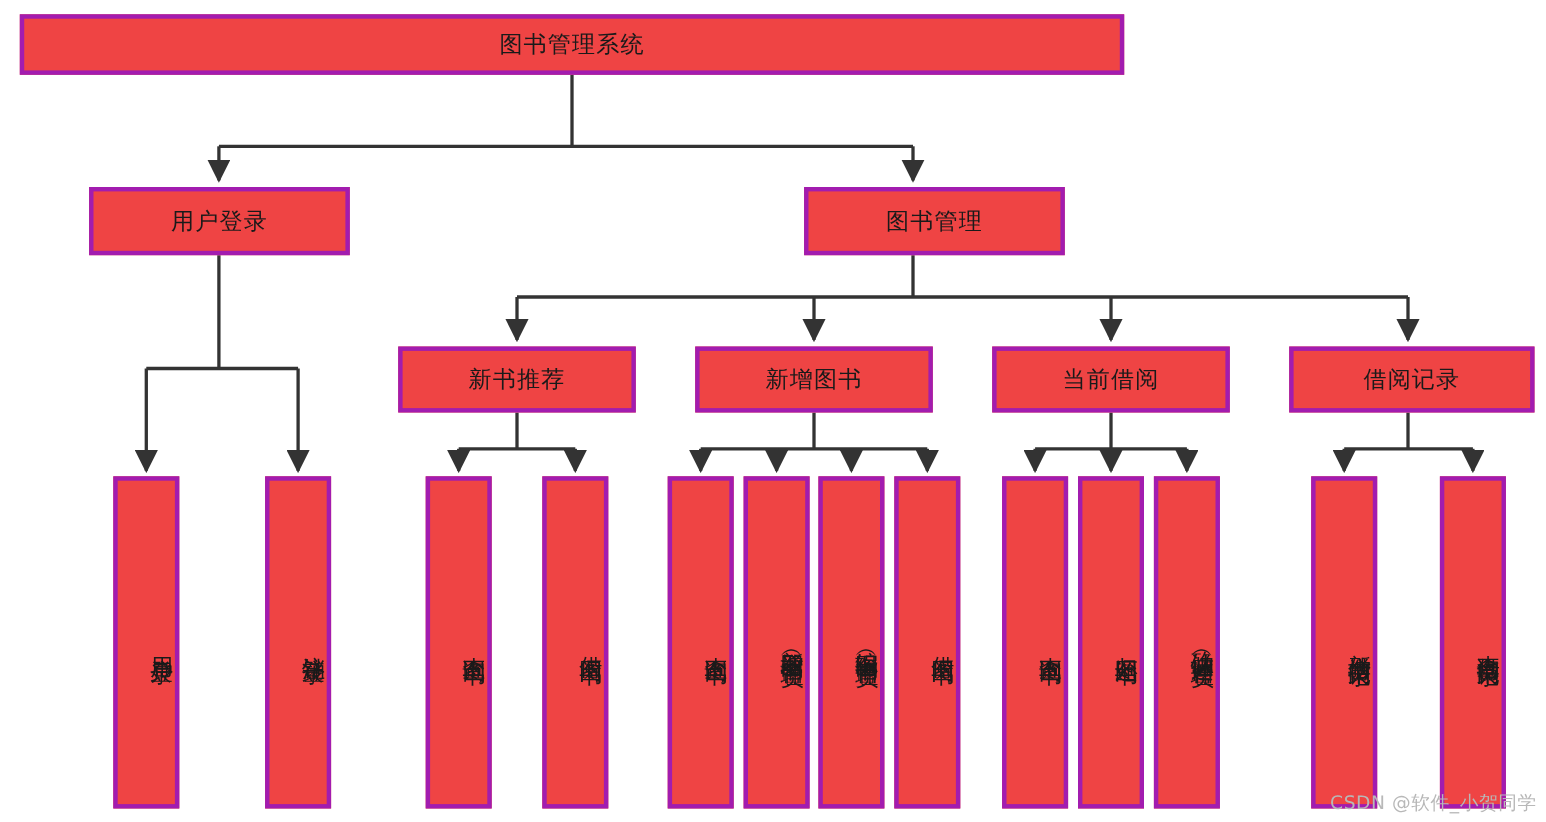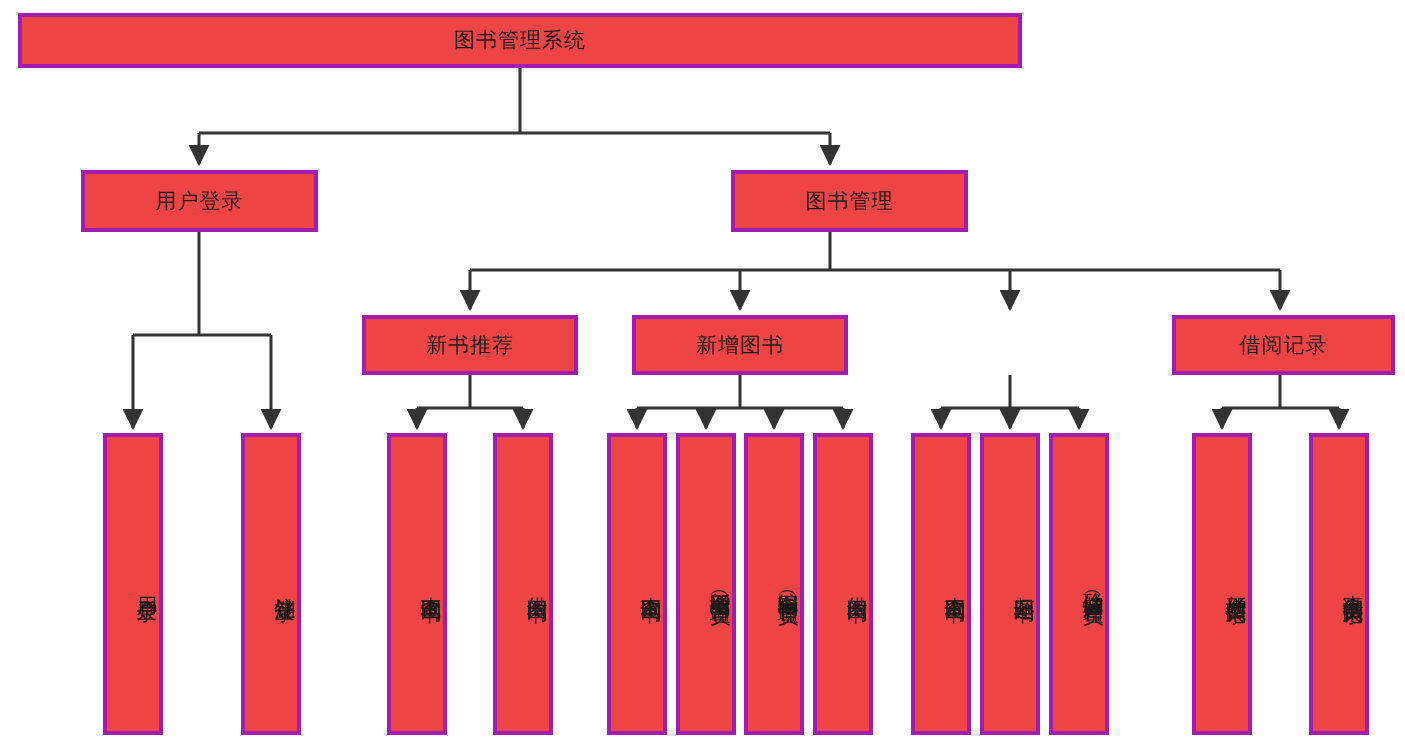--- a/index.html
+++ b/index.html
@@ -140,20 +140,23 @@
   <div class="node h" style="left:731px; top:170px; width:237px; height:62px;">
     <span class="lbl">图书管理</span>
   </div>
 
   <div class="node h" style="left:362px; top:315px; width:216px; height:60px;text-align:right;">
     <span class="lbl">新书推荐</span>
   </div>
   <div class="node h" style="left:632px; top:315px; width:216px; height:60px;">
     <span class="lbl">新增图书</span>
   </div>
+  <div class="node h" style="left:902px; top:315px; width:216px; height:60px;">
+    <span class="lbl">当前借阅</span>
+  </div>
   <div class="node h" style="left:1172px; top:315px; width:223px; height:60px;">
     <span class="lbl">借阅记录</span>
   </div>
 
   <div class="node v" style="left:103px; top:433px; width:60px; height:302px;">
     <span class="lbl">用户登录</span>
   </div>
   <div class="node v" style="left:241px; top:433px; width:60px; height:302px;">
     <span class="lbl">注销登录</span>
   </div>
@@ -188,14 +191,15 @@
     <span class="lbl">确认归还（管理员）</span>
   </div>
 
   <div class="node v" style="left:1192px; top:433px; width:60px; height:302px;">
     <span class="lbl">新增借阅记录</span>
   </div>
   <div class="node v" style="left:1309px; top:433px; width:60px; height:302px;">
     <span class="lbl">查询借阅记录</span>
   </div>
 
+  <div id="watermark">CSDN @软件_小贺同学</div>
 
 </div>
 
 </body></html>

